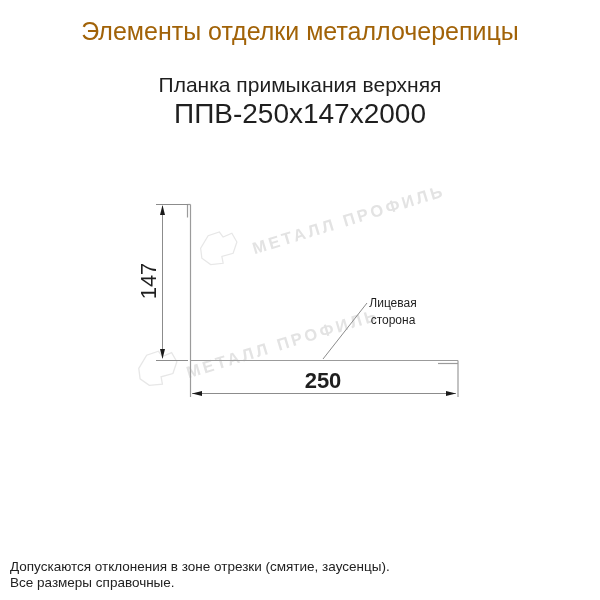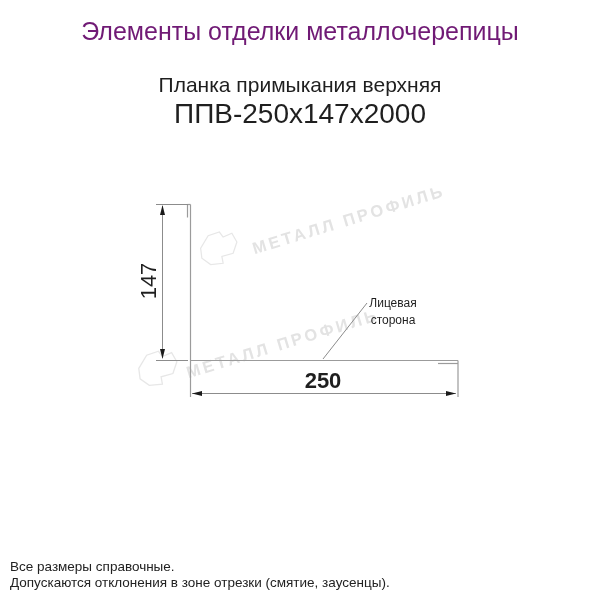--- a/index.html
+++ b/index.html
@@ -6,21 +6,21 @@
   body{
     width:600px;height:600px;position:relative;overflow:hidden;
     background:#ffffff;
     font-family:"Liberation Sans","DejaVu Sans",sans-serif;
     color:#1f1f1f;
   }
   .abs{position:absolute;}
   
   .page-title{
     left:0;top:16px;width:600px;text-align:center;
-    font-size:25px;line-height:30px;color:#701a75;
+    font-size:25px;line-height:30px;color:#a16207;
   }
   .product-name{
     left:0;top:72px;width:600px;text-align:center;
     font-size:21px;line-height:26px;color:#1f1f1f;
   }
   .product-code{
     left:0;top:101px;width:600px;text-align:center;
     font-size:28px;line-height:26px;color:#1f1f1f;
   }
   
@@ -100,15 +100,15 @@
       <polygon points="456,393.5 446,391 446,396"></polygon>
     </g>
   </svg>
 </div>
 
 <div class="abs dim-text dim-height">147</div>
 <div class="abs dim-text dim-width">250</div>
 <div class="abs face-label">Лицевая сторона</div>
 
 <div class="abs footer">
+  <div>Допускаются отклонения в зоне отрезки (смятие, заусенцы).</div>
   <div>Все размеры справочные.</div>
-  <div>Допускаются отклонения в зоне отрезки (смятие, заусенцы).</div>
 </div>
 
 </body></html>

